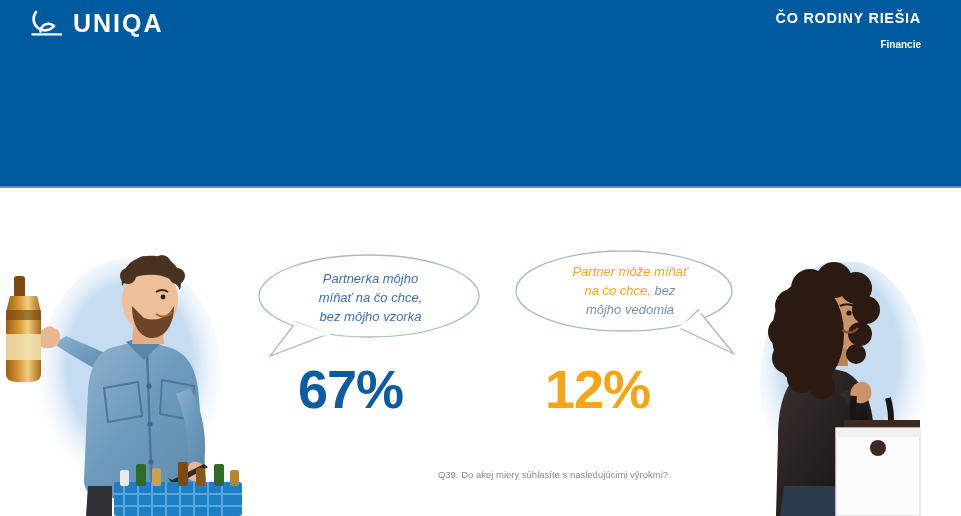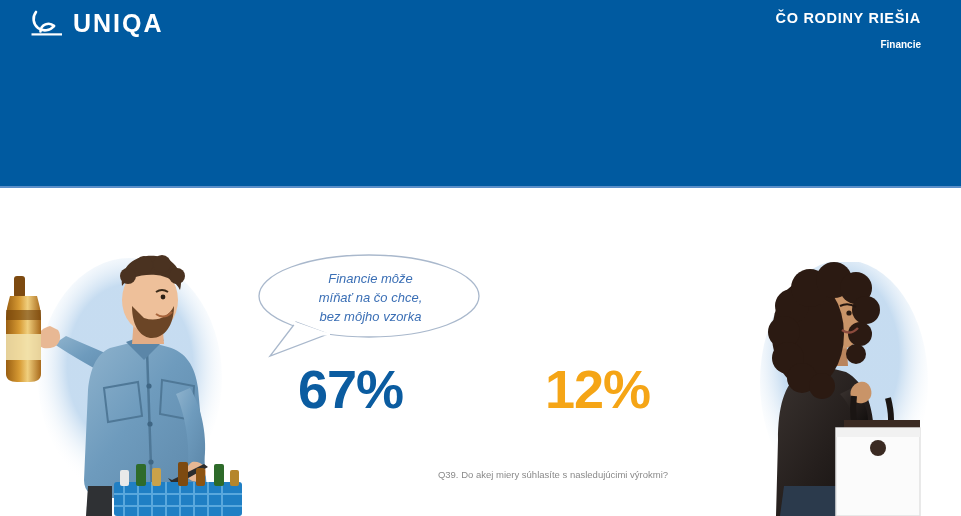--- a/index.html
+++ b/index.html
@@ -312,26 +312,39 @@
     </svg>
   </div>
 
   <div class="bubble bubble-left">
     <svg width="230" height="112" viewBox="0 0 230 112" aria-hidden="true">
       <ellipse cx="113" cy="44" rx="110" ry="41" fill="#ffffff" stroke="#A9B8CC" stroke-width="1.3"></ellipse>
       <path d="M40 70 L14 104 L72 82 Z" fill="#ffffff" stroke="#A9B8CC" stroke-width="1.3"></path>
       <path d="M34 68 C46 78 58 82 74 82" fill="#ffffff" stroke="#ffffff" stroke-width="3"></path>
     </svg>
     <div class="bubble-text">
-      <span>Financie môže</span><br>
+      <span>Partnerka môjho</span><br>
       <span>míňať na čo chce,</span><br>
       <span>bez môjho vzorka</span>
     </div>
   </div>
 
+  <div class="bubble bubble-right">
+    <svg width="240" height="115" viewBox="0 0 240 115" aria-hidden="true">
+      <ellipse cx="112" cy="43" rx="108" ry="40" fill="#ffffff" stroke="#A9B8CC" stroke-width="1.3"></ellipse>
+      <path d="M186 62 L222 106 L168 80 Z" fill="#ffffff" stroke="#A9B8CC" stroke-width="1.3"></path>
+      <path d="M192 60 C182 72 172 78 166 80" fill="#ffffff" stroke="#ffffff" stroke-width="3"></path>
+    </svg>
+    <div class="bubble-text">
+      <span class="txt-orange">Partner môže míňať</span><br>
+      <span class="txt-orange">na čo chce,</span>
+      <span class="txt-gray">bez</span><br>
+      <span class="txt-gray">môjho vedomia</span>
+    </div>
+  </div>
 
   <div class="pct pct-left">67%</div>
   <div class="pct pct-right">12%</div>
 
   <div class="footnote">
     <span class="fn1">Q39. Do akej miery súhlasíte s nasledujúcimi výrokmi?</span>
   </div>
 
 </div>
 

